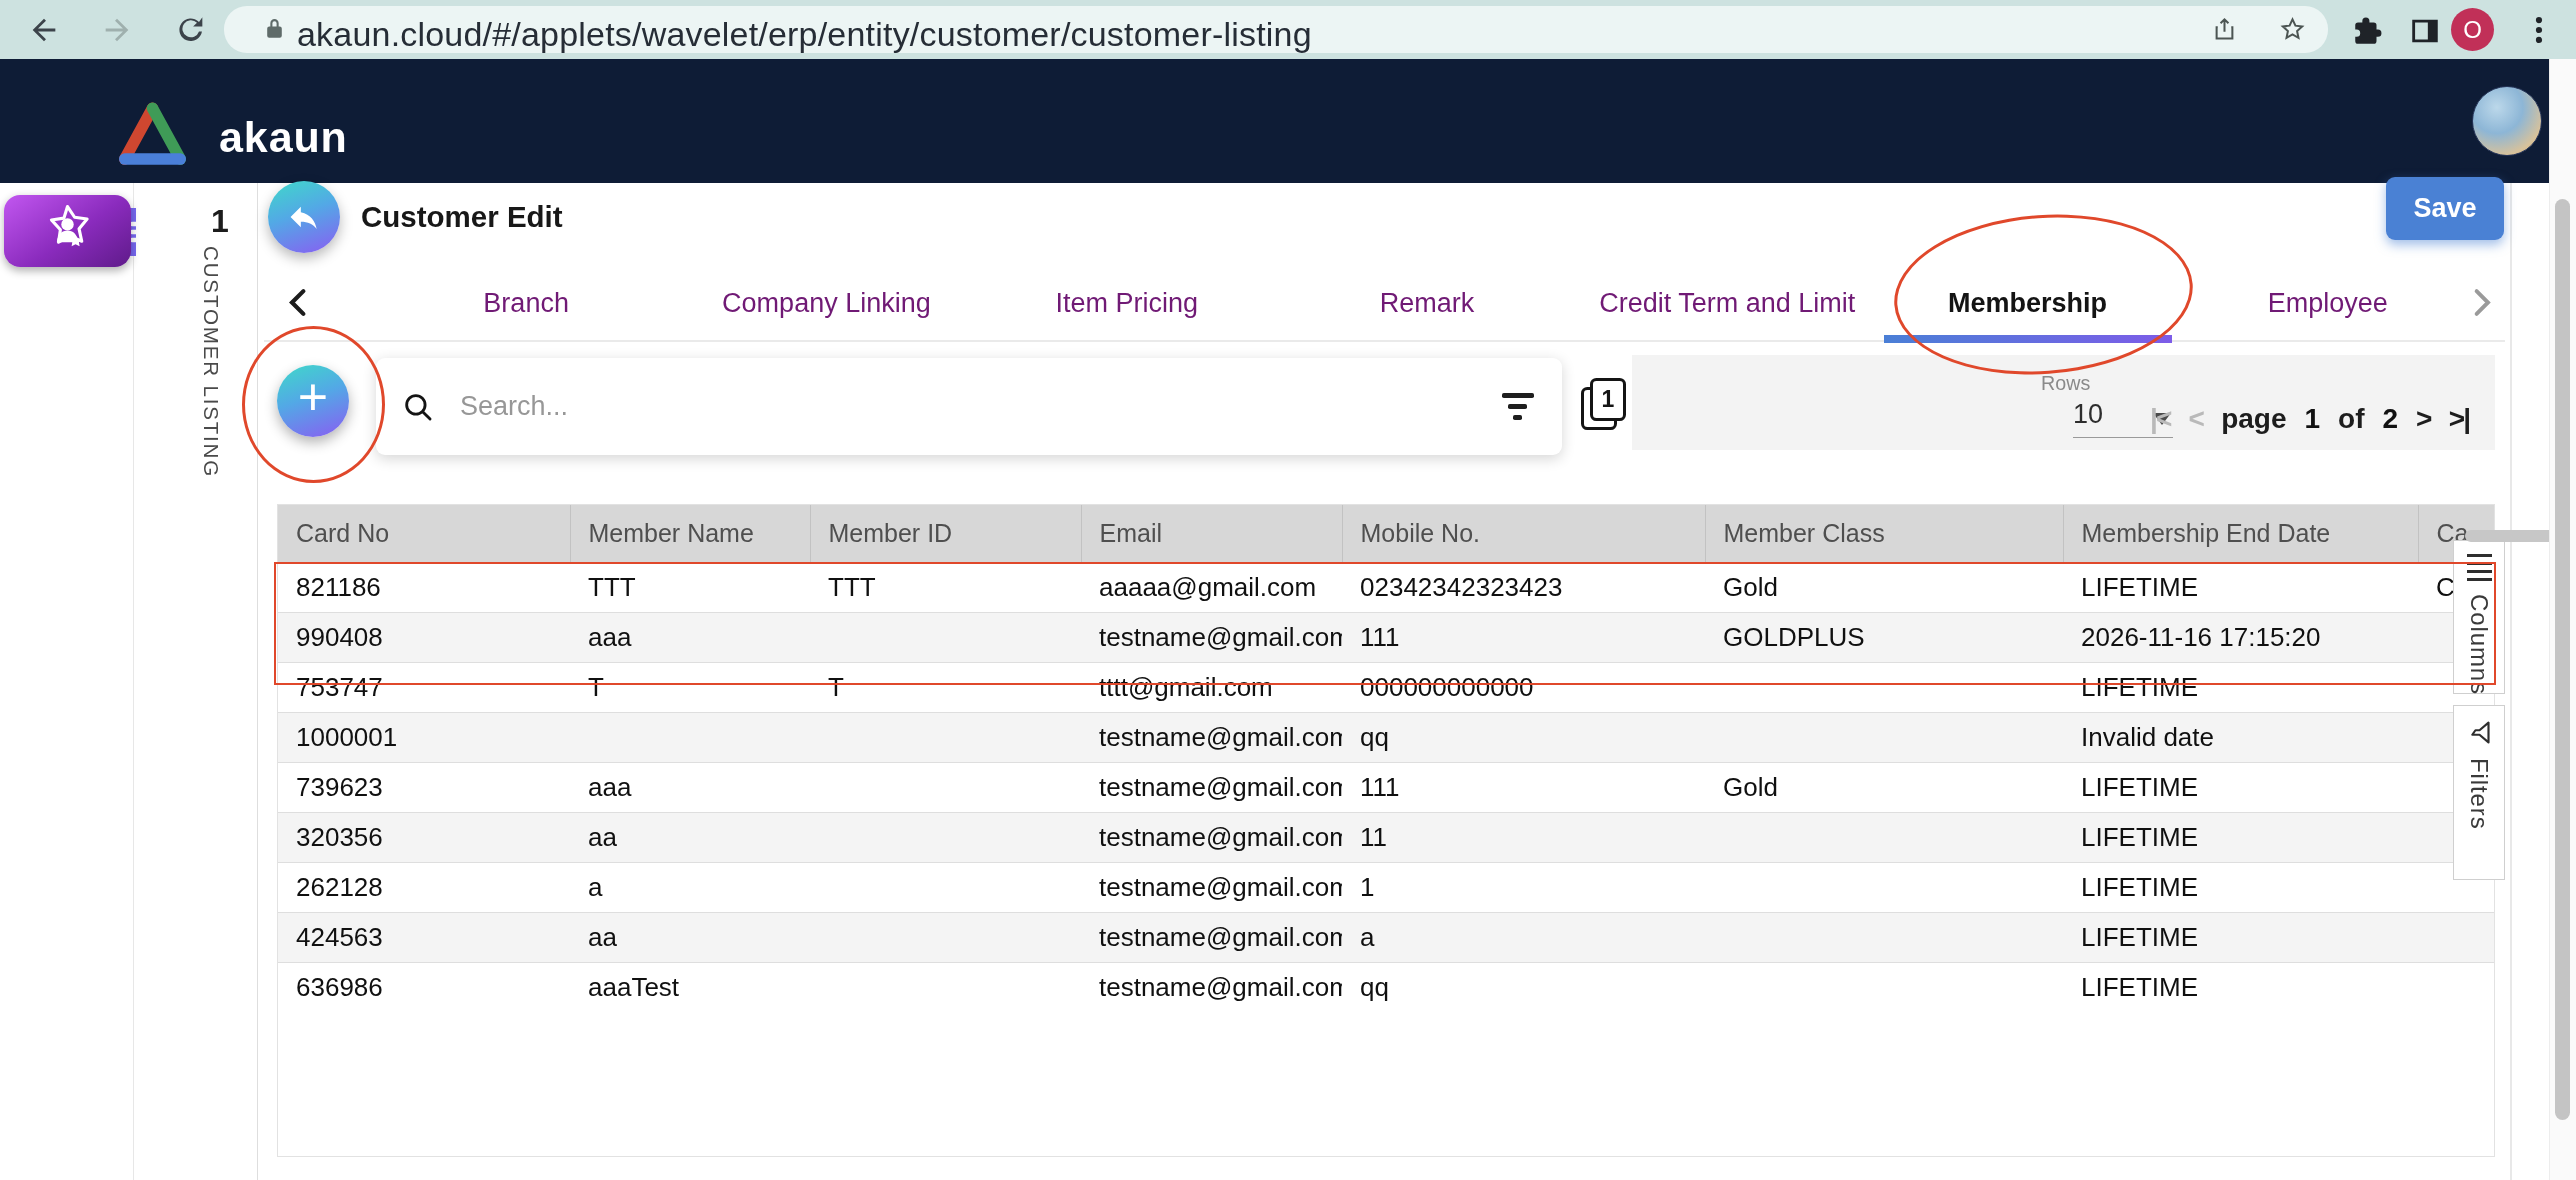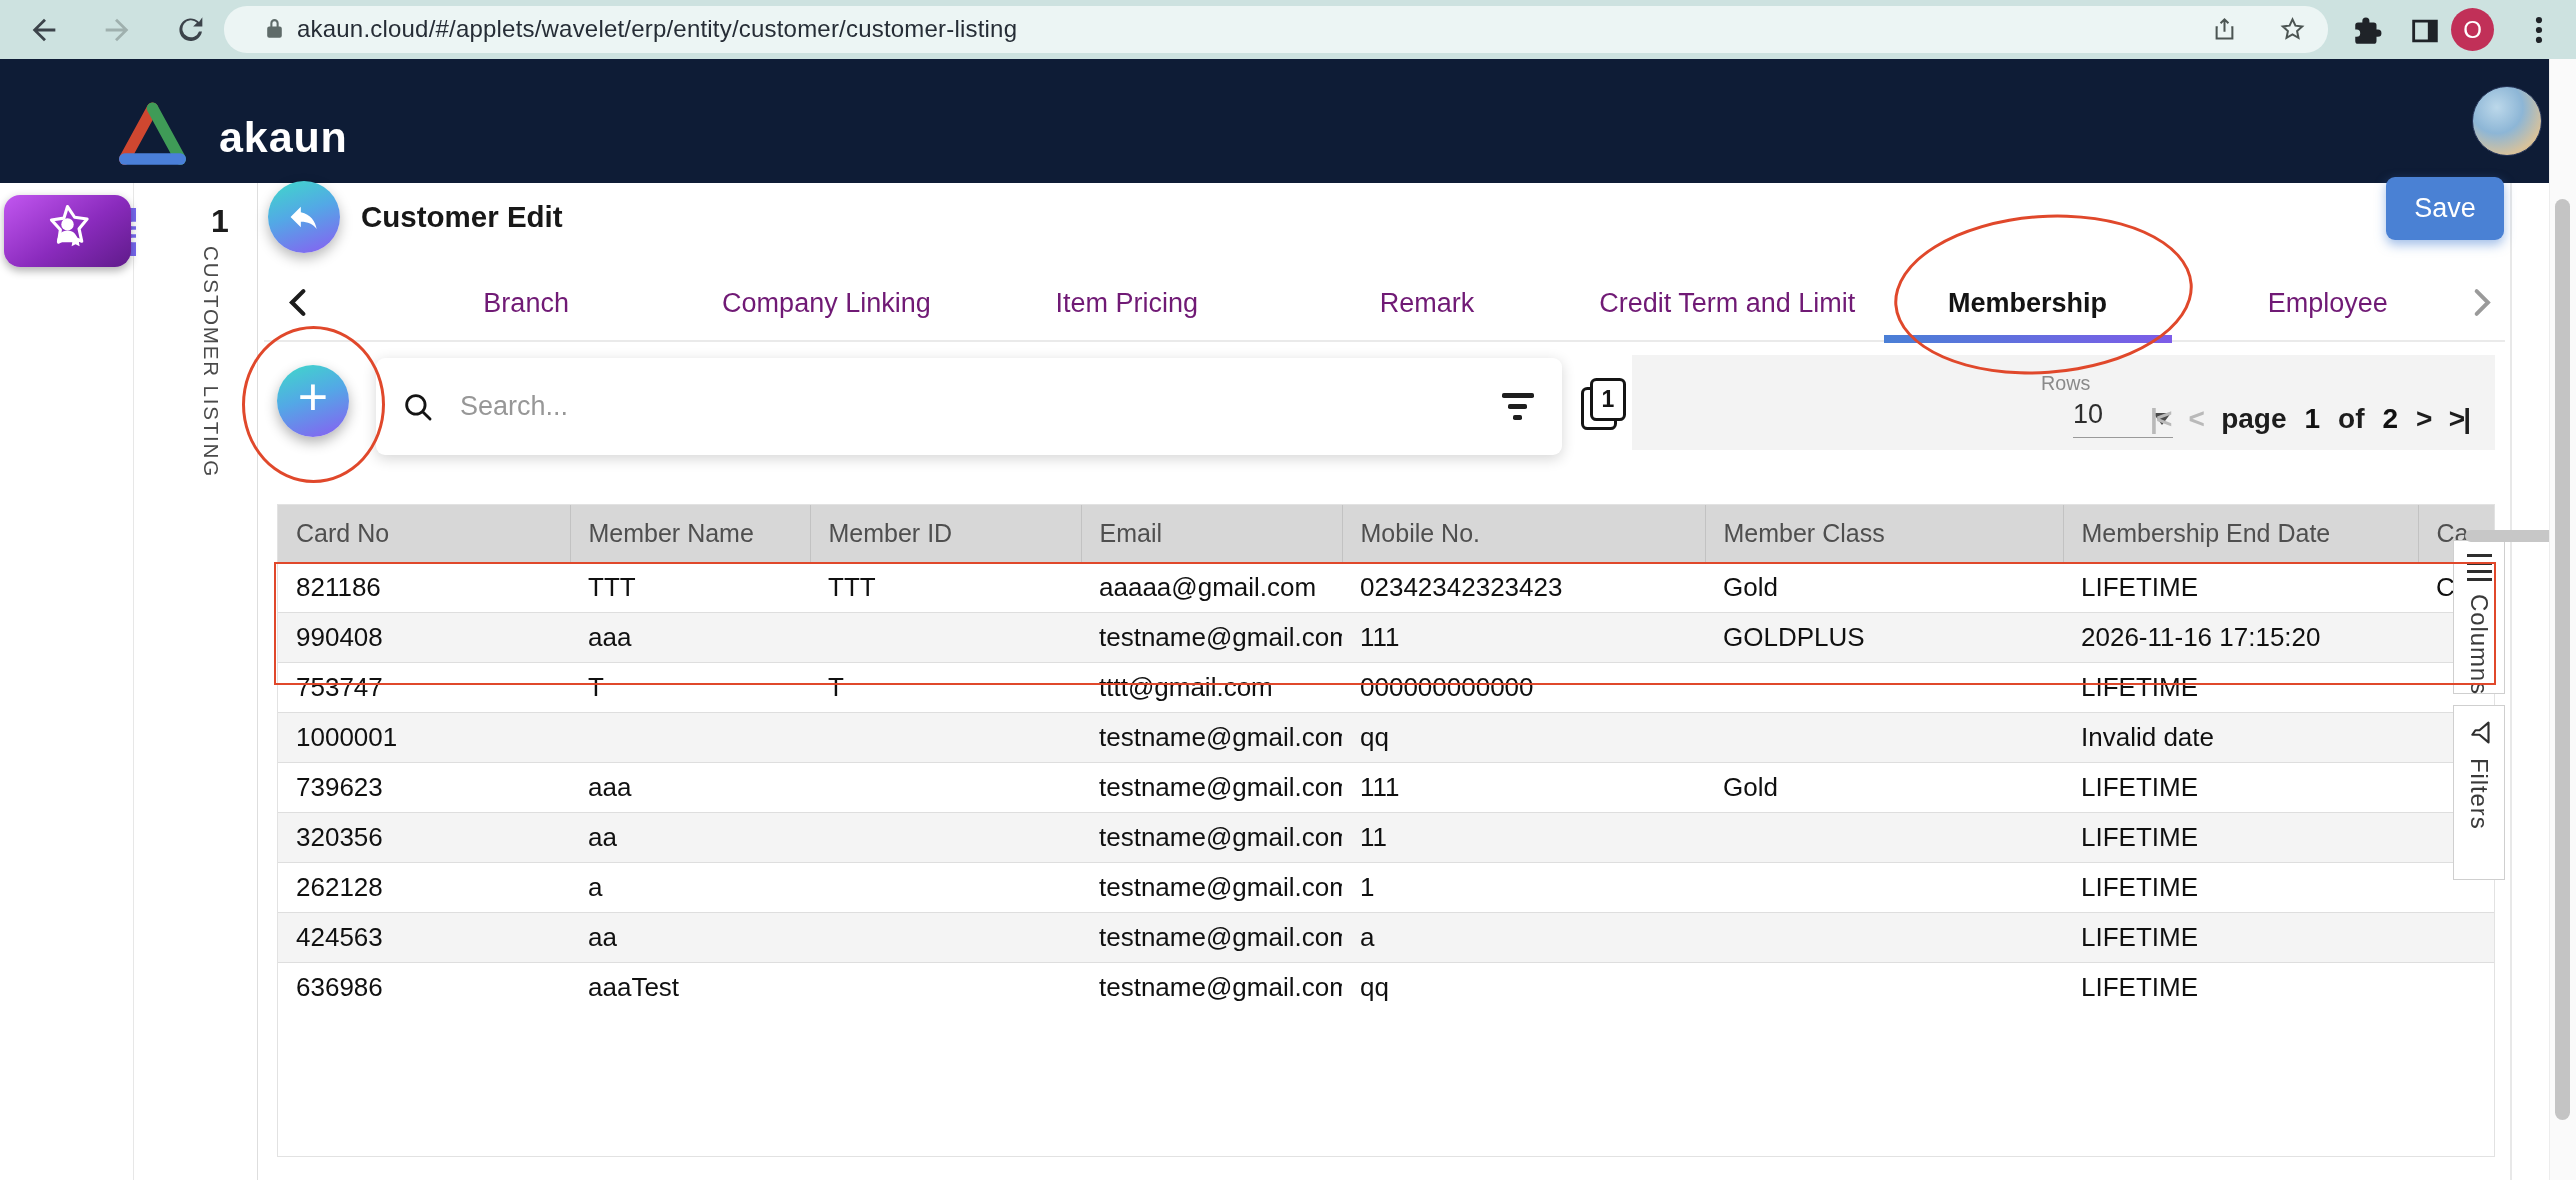--- a/index.html
+++ b/index.html
@@ -4,21 +4,21 @@
 <style>
   * { margin:0; padding:0; box-sizing:border-box; }
   html,body { width:2576px; height:1181px; overflow:hidden; }
   body { font-family:"Liberation Sans", sans-serif; background:#ffffff; position:relative; }
 
   
   .chrome { position:absolute; left:0; top:0; width:2576px; height:59px; background:#cde2e0; z-index:30; }
   .chrome svg { display:block; }
   .nav-ic { position:absolute; top:12.5px; width:34px; height:34px; cursor:pointer; }
   .url-pill { position:absolute; left:224px; top:6.3px; width:2104px; height:47px; border-radius:23px; background:#ecf5f4; display:flex; align-items:center; }
-  .url-text { position:absolute; left:73px; top:9px; font-size:24px; font-weight:500; color:#262d36; letter-spacing:0.2px; white-space:nowrap; }
+  .url-text { position:absolute; left:73px; top:9px; font-size:34px; font-weight:500; color:#262d36; letter-spacing:0.2px; white-space:nowrap; }
   .avatar-o { position:absolute; left:2451px; top:8px; width:43px; height:43px; border-radius:50%; background:#c13058; color:#fff; font-size:24px; font-weight:500; display:flex; align-items:center; justify-content:center; }
 
   
   .appbar { position:absolute; left:0; top:59px; width:2576px; height:124px; background:#0e1c36; z-index:5; }
   .logo { position:absolute; left:114px; top:16px; height:124px; display:flex; align-items:center; gap:28px; }
   .logo-text { color:#fff; font-size:43px; font-weight:700; letter-spacing:0.9px; }
   .user-avatar { position:absolute; right:34px; top:27px; width:70px; height:70px; border-radius:50%;
      background:radial-gradient(circle at 35% 30%, #bcd8ea 0%, #8db6d6 40%, #d8c29b 75%, #b99567 100%); border:1.8px solid #27365a; }
 
   
@@ -34,21 +34,21 @@
   .vstrip { position:absolute; left:136px; top:183px; width:122px; height:997px; background:#fff; border-right:1.8px solid #dedede; z-index:4; }
   .vstrip-num { position:absolute; left:75px; top:19.7px; font-size:32px; font-weight:700; color:#1c1c1c; }
   .vstrip-label { position:absolute; left:63px; top:63px; writing-mode:vertical-rl; font-size:20.6px; letter-spacing:1.8px; color:#4a4a4a; font-weight:500; white-space:nowrap; }
 
   
   .back-btn { position:absolute; left:268px; top:181px; width:72px; height:72px; border-radius:50%;
      background:linear-gradient(160deg,#3fd9c9 0%,#53a8e6 45%,#8a5cf2 100%); box-shadow:0 5.4px 12.5px rgba(0,0,0,.28);
      display:flex; align-items:center; justify-content:center; z-index:6; }
   .page-title { position:absolute; left:361px; top:200px; font-size:29.5px; font-weight:700; color:#181818; }
   .save-btn { position:absolute; left:2386px; top:177px; width:118px; height:63px; border-radius:9px; background:#4a81d4;
-     color:#fff; font-size:27px; font-weight:400; display:flex; align-items:center; justify-content:center;
+     color:#fff; font-size:27px; font-weight:700; display:flex; align-items:center; justify-content:center;
      box-shadow:0 4.5px 10.7px rgba(74,129,212,.5); cursor:pointer; z-index:6; }
 
   
   .tabs-row { position:absolute; left:376px; top:267px; width:2102px; height:72px; display:flex; z-index:3; }
   .tab { flex:1; display:flex; align-items:center; justify-content:center; font-size:27px; font-weight:500; color:#701a75; cursor:pointer; position:relative; white-space:nowrap; }
   .tab.active { color:#141414; font-weight:600; }
   .tab.active::after { content:""; position:absolute; bottom:-3.6px; left:50%; transform:translateX(-50%); width:288px; height:8px;
      background:linear-gradient(90deg,#4a7fd6,#7d5ce8); }
   .tabs-divider { position:absolute; left:264px; top:340px; width:2241px; height:1.8px; background:#eaeaea; }
   .tab-chevron { position:absolute; top:281px; width:39px; height:43px; cursor:pointer; }

